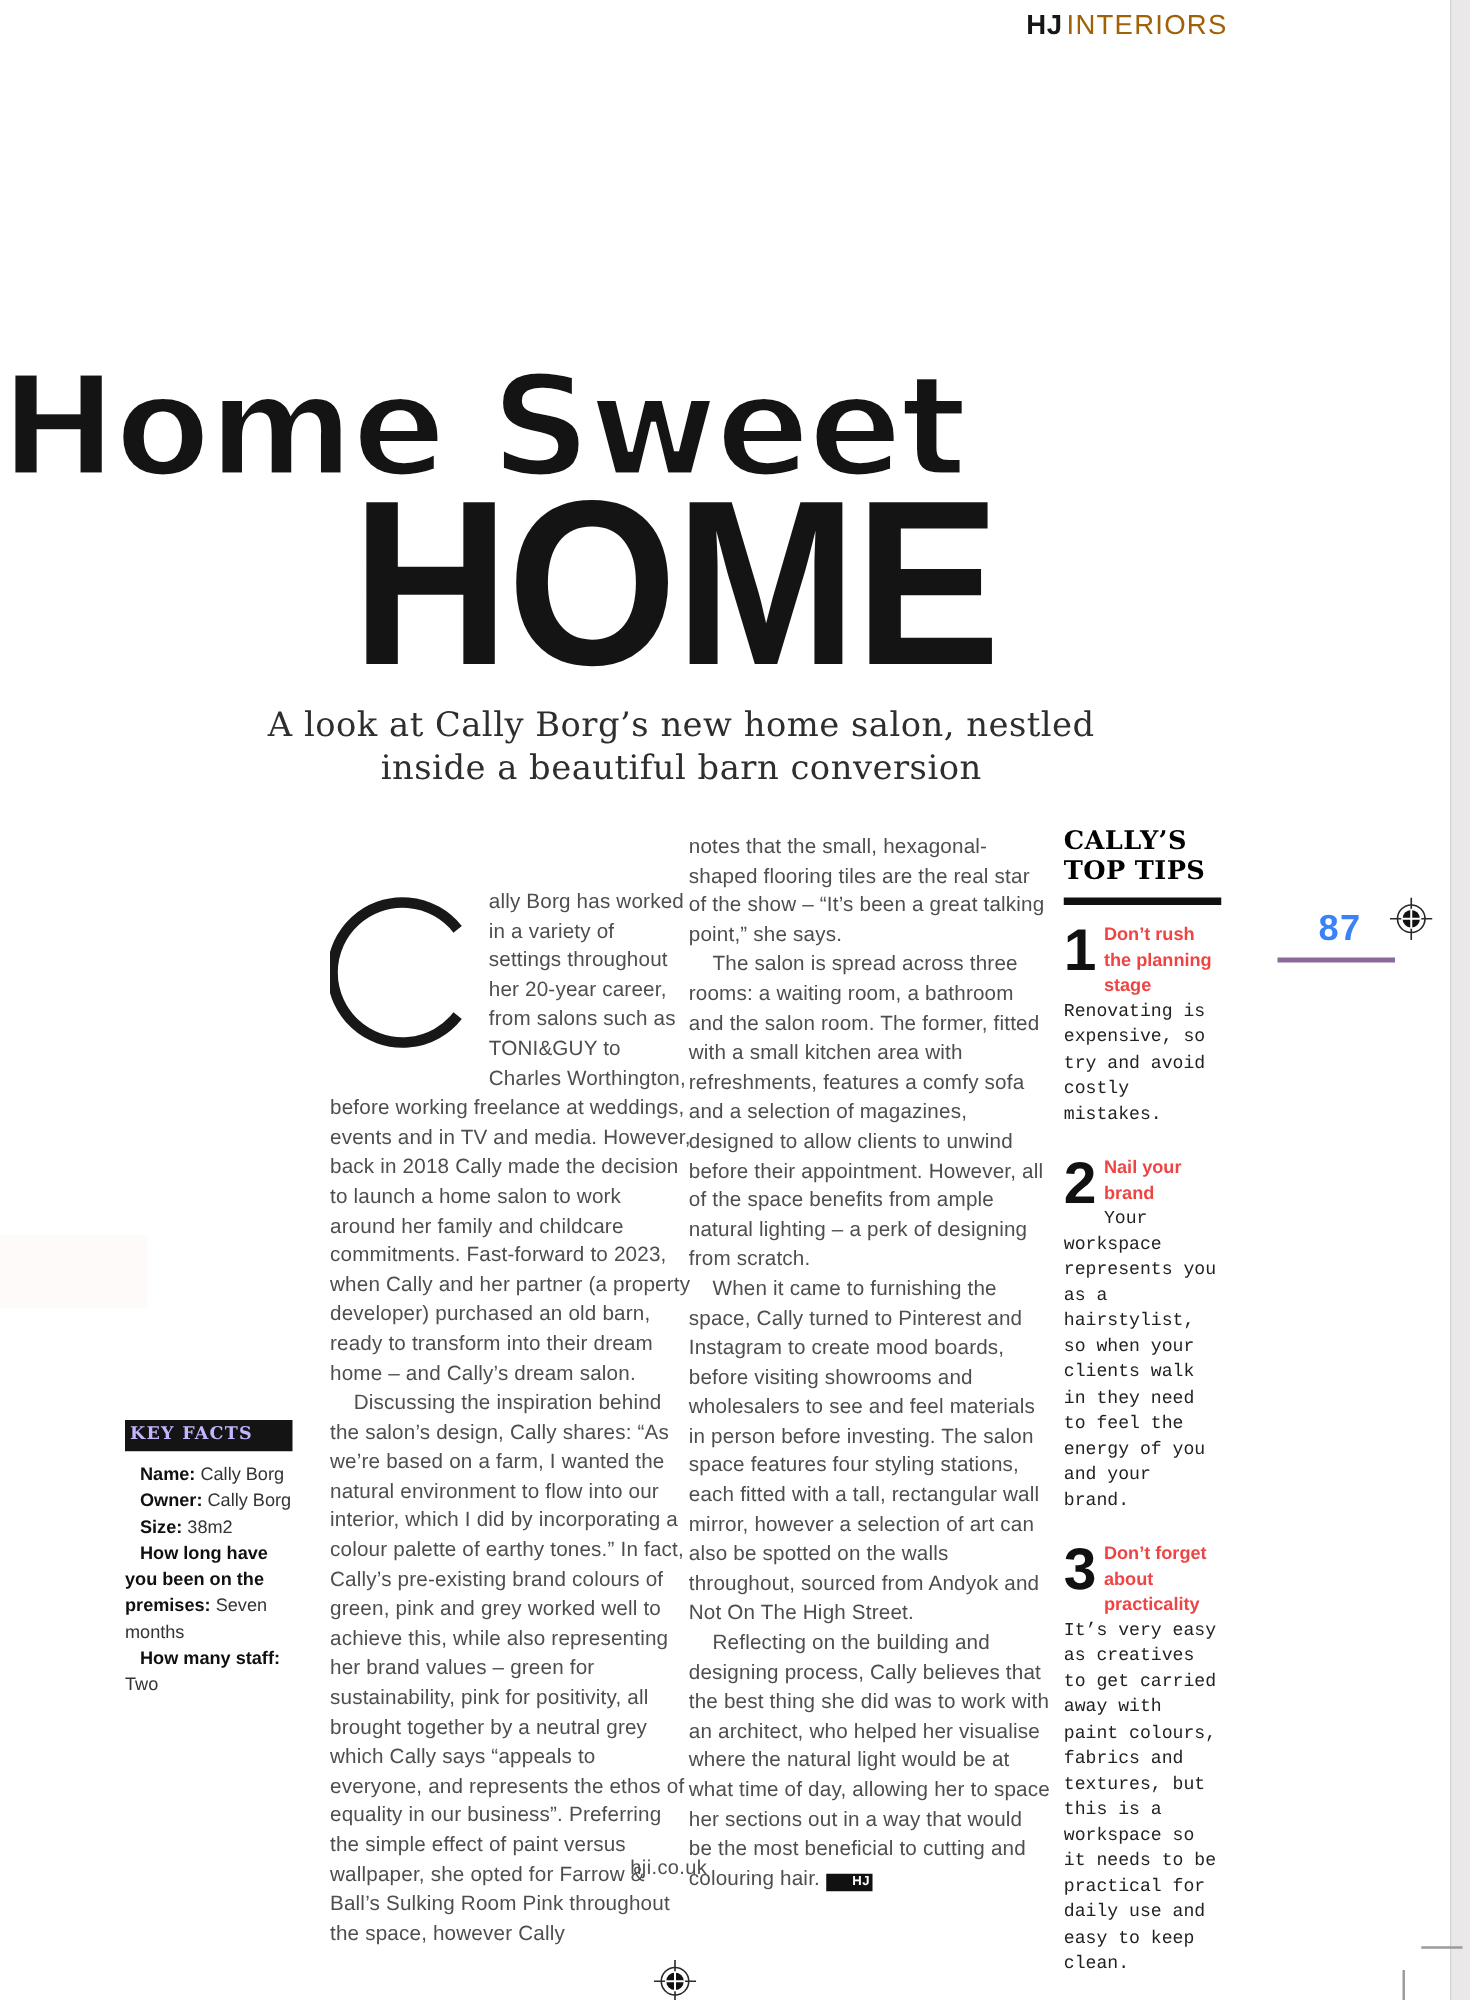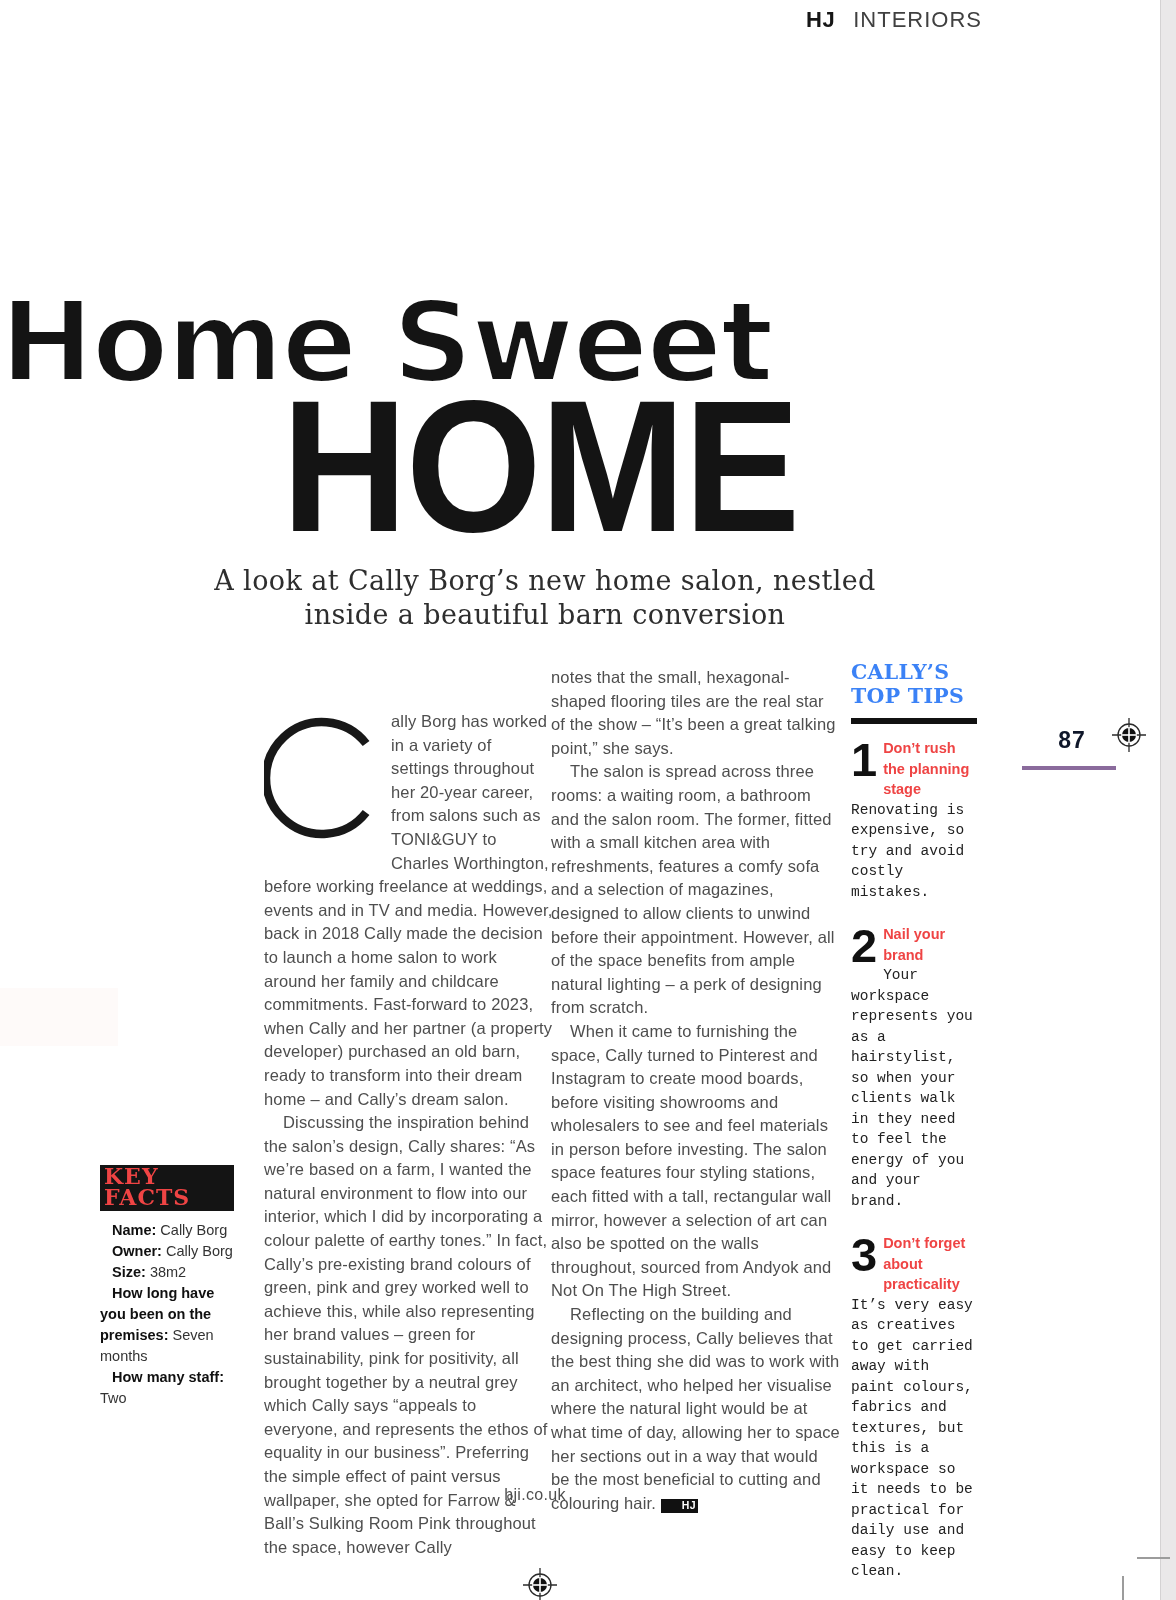--- a/index.html
+++ b/index.html
@@ -9,21 +9,21 @@
   }
   
   .edge-band { position:absolute; right:0; top:0; width:15px; height:1600px;
     background:#eae8e9; border-left:1px solid #d4d2d3; }
   .faint-pink { position:absolute; left:0; top:988px; width:118px; height:58px; background:#fefaf9; }
 
   
   .masthead { position:absolute; top:7px; left:700px; width:282px; text-align:right;
     font-size:22px; letter-spacing:0.5px; }
   .masthead .hj { font-weight:bold; color:#161616; }
-  .masthead .section { color:#404040; margin-left:18px; letter-spacing:1px; font-weight:400; }
+  .masthead .section { color:#a16207; margin-left:3px; letter-spacing:1px; font-weight:400; }
 
   
   .title-thin { position:absolute; top:286px; left:0; width:1110px; 
     font-family:"DejaVu Sans", sans-serif; font-size:112px; font-weight:700; line-height:112px;
     color:#141414; letter-spacing:-2px; -webkit-text-stroke:4px #ffffff; }
   .title-bold { position:absolute; top:374px; left:0; width:1080px; text-align:center;
     font-weight:bold; font-size:188px; line-height:184px; letter-spacing:-2px; color:#141414;
     transform:scaleX(0.93); transform-origin:50% 50%; }
   .subtitle { position:absolute; top:564px; left:0; width:1090px; text-align:center;
     font-family:"DejaVu Serif", serif; font-size:27px; line-height:34px; color:#2e2e2e;
@@ -34,39 +34,39 @@
     letter-spacing:0.15px; color:#4e4e4e; }
   .col1 { left:264px;margin-top:44px; }
   .col2 { left:551px; }
   .col p { margin:0; }
   .col p.indent { text-indent:19px; }
   .dropcap { float:left; width:120px; height:136px; margin:4px 7px 2px 0; }
 
   
   .key-facts { position:absolute; left:100px; top:1136px; width:136px;
     font-size:14.5px; line-height:21px; color:#333; }
-  .kf-header { background:#141414; color:#ef4444; font-family:"DejaVu Serif", serif;
-    font-weight:bold; font-size:22px; letter-spacing:1px; padding:1px 6px 3px 4px;
-    display:block; width:124px; margin-bottom:9px;margin-top:29px; }
+  .kf-header { background:#141414; color:#c4b5fd; font-family:"DejaVu Serif", serif;
+    font-weight:bold; font-size:14px; letter-spacing:1px; padding:1px 6px 3px 4px;
+    display:block; width:124px; margin-bottom:9px; }
   .kf-item b { color:#101010;margin-left:12px; }
 
   
   .tips { position:absolute; left:851px; top:660px; width:128px; }
   .tips-header { font-family:"DejaVu Serif", serif; font-weight:bold; font-size:20.5px;
-    line-height:24px; letter-spacing:0.3px; color:#3b82f6; }
+    line-height:24px; letter-spacing:0.3px; color:#000000; }
   .tips-rule { height:6px; background:#111; margin-top:10px; margin-bottom:14px; width:126px; }
   .tip { margin-bottom:22px; font-size:14.5px; line-height:20.5px; color:#1c1c1c; overflow:visible; }
   .tip-num { float:left; font-size:47px; font-weight:bold; line-height:40px;
     margin:2px 6px 0 0; color:#111; }
   .tip-heading { display:block; font-weight:bold; color:#ef4444; }
   .tip-body { display:block; color:#222;font-family:Liberation Mono, monospace; }
 
   
   .page-num { position:absolute; left:1028px; top:727px; width:88px; text-align:center;
-    font-size:23px; font-weight:bold; color:#0f172a; letter-spacing:1px; }
+    font-size:29px; font-weight:bold; color:#3b82f6; letter-spacing:1px; }
   .page-num-rule { position:absolute; left:1022px; top:766px; width:94px; height:4px; background:#8a6b9c; }
 
   
   .endmark { display:inline-block; background:#111; color:#fff; font-size:10.5px; font-weight:bold;
     line-height:13px; padding:0 2px 1px 2px; letter-spacing:0.5px; }
 
   
   .regmark { position:absolute; width:34px; height:34px; }
   .regmark.top-right { left:1112px; top:718px; }
   .regmark.bottom-center { left:523px; top:1568px; }

